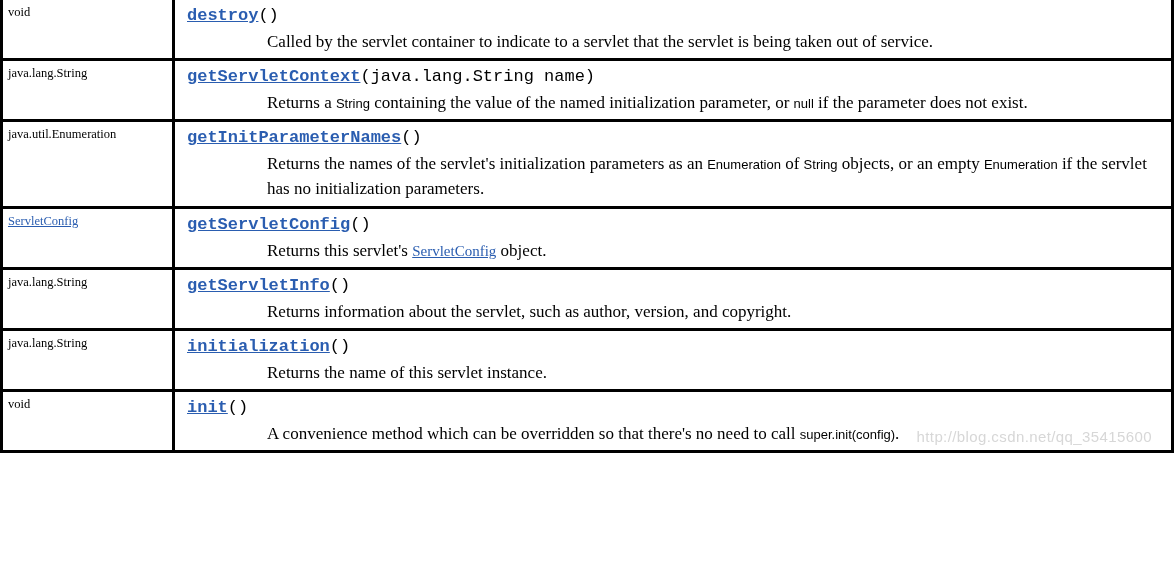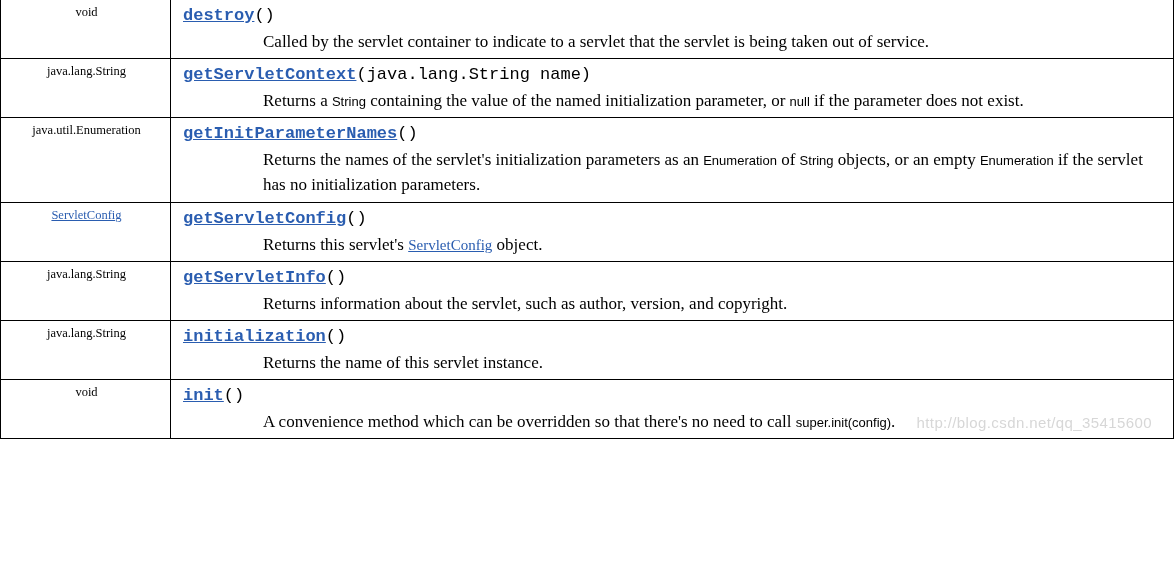--- a/index.html
+++ b/index.html
@@ -10,30 +10,30 @@
     background: #fff;
     color: #000;
     width: 1174px;
   }
   table {
     border-collapse: collapse;
     width: 100%;
     table-layout: fixed;
   }
   td {
-    border: 1px solid #000000;
+    border: 3px solid #000000;
     vertical-align: top;
     padding: 3px 5px 3px 5px;
   }
   tr:first-child td {
     border-top: none;
   }
   td.ret {
     width: 161px;
-    text-align: center;
+    text-align: left;
     font-size: 12.5px;
     white-space: nowrap;
     padding-top: 5px;
     padding-right: 3px;
   }
   td.ret a {
     color: #2a5db0;
     text-decoration: underline;
   }
   td.desc {

